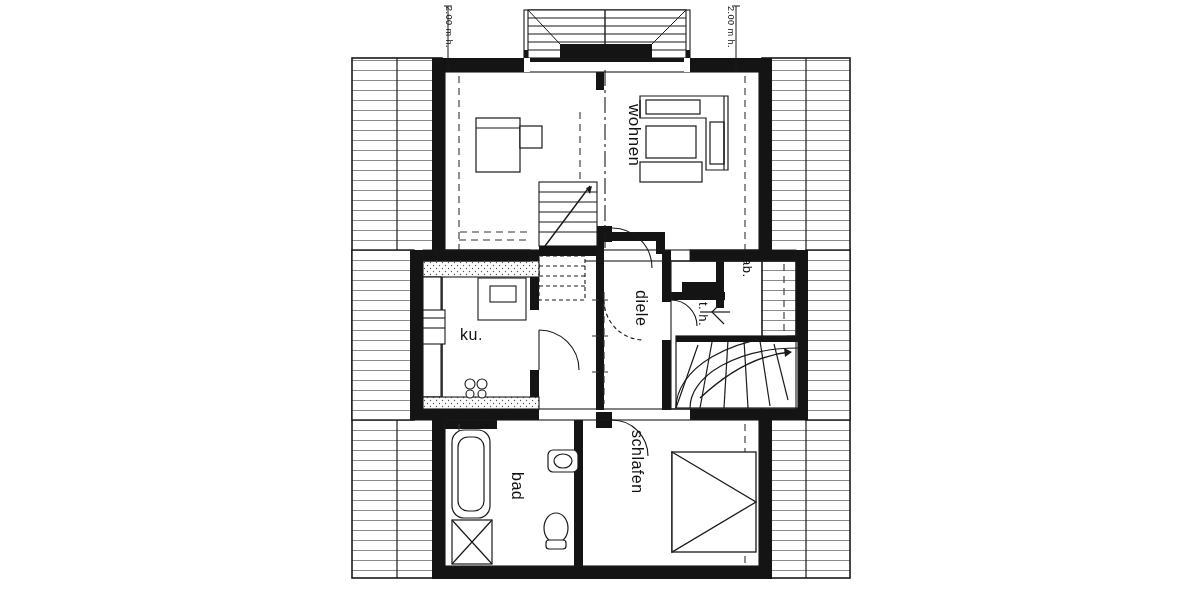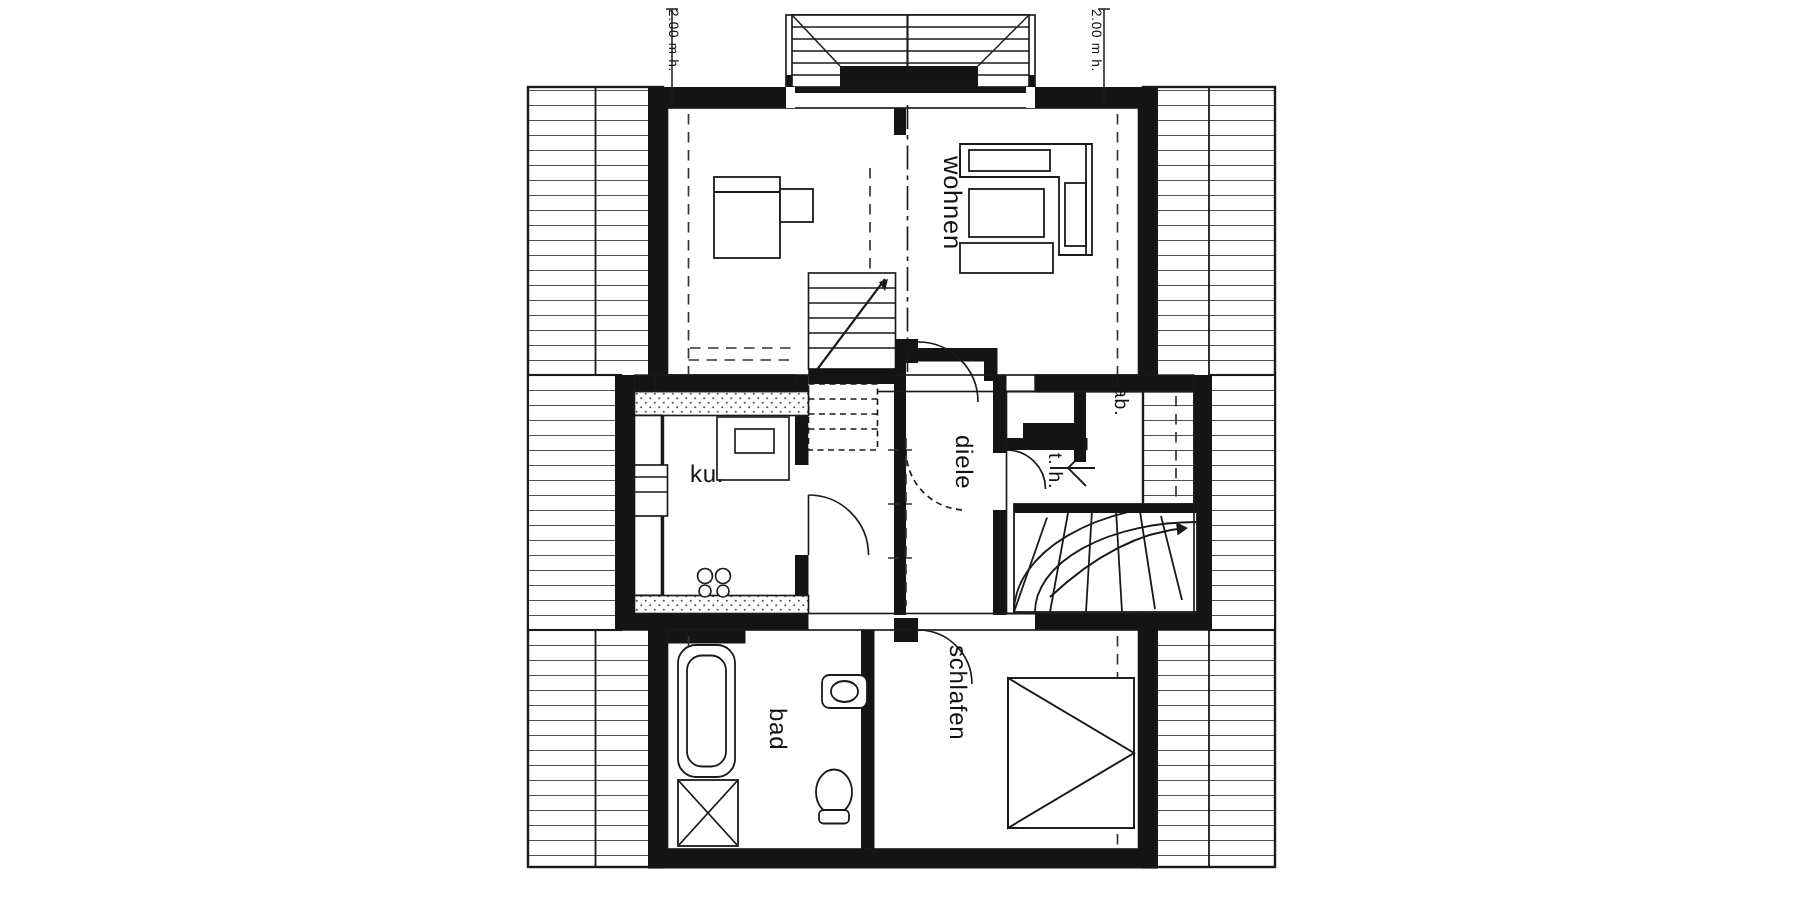--- a/index.html
+++ b/index.html
@@ -300,21 +300,21 @@
       <line x1="437" y1="250" x2="437" y2="261"></line>
     </g>
 
   </svg>
 
   <div class="dim-label" style="left:444px; top:6px;">2.00 m h.</div>
   <div class="dim-label" style="left:726px; top:6px;">2.00 m h.</div>
 
   <div class="room-label vert-label" style="left:624px; top:104px; font-size:17px;">wohnen</div>
 
-  <div class="room-label" style="left:460px; top:308px; font-size:16px;">ku.</div>
+  <div class="room-label" style="left:460px; top:326px; font-size:16px;">ku.</div>
 
   <div class="room-label vert-label" style="left:632px; top:290px; font-size:16px;">diele</div>
 
   <div class="room-label vert-label" style="left:696px; top:302px; font-size:13px;">t. h.</div>
 
   <div class="room-label vert-label" style="left:740px; top:258px; font-size:13px;">ab.</div>
 
   <div class="room-label vert-label" style="left:508px; top:472px; font-size:16px;">bad</div>
 
   <div class="room-label vert-label" style="left:628px; top:430px; font-size:16px;">schlafen</div>

